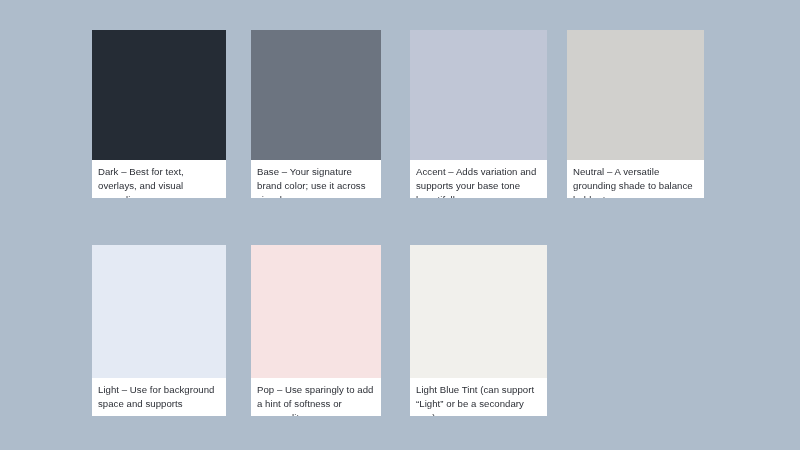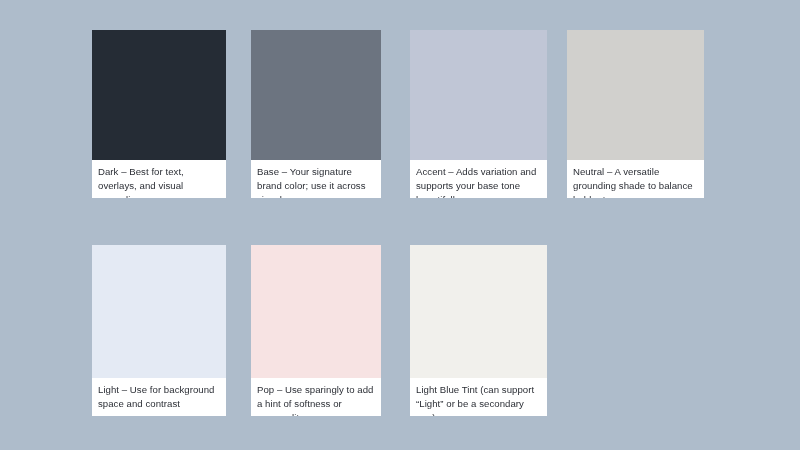--- a/index.html
+++ b/index.html
@@ -85,21 +85,21 @@
     <div class="swatch-caption">Accent – Adds variation and supports your base tone beautifully</div>
   </div>
 
   <div class="swatch-card card-r1 col-4">
     <div class="swatch-chip" style="background-color: rgb(209, 208, 205);"></div>
     <div class="swatch-caption">Neutral – A versatile grounding shade to balance bolder tones</div>
   </div>
 
   <div class="swatch-card card-r2 col-1">
     <div class="swatch-chip" style="background-color: rgb(228, 234, 244);"></div>
-    <div class="swatch-caption">Light – Use for background space and contrast</div>
+    <div class="swatch-caption">Light – Use for background space and supports</div>
   </div>
 
   <div class="swatch-card card-r2 col-2">
     <div class="swatch-chip" style="background-color: rgb(247, 227, 227);"></div>
     <div class="swatch-caption">Pop – Use sparingly to add a hint of softness or personality</div>
   </div>
 
   <div class="swatch-card card-r2 col-3">
     <div class="swatch-chip" style="background-color: rgb(241, 240, 236);"></div>
     <div class="swatch-caption">Light Blue Tint (can support “Light” or be a secondary pop)</div>

